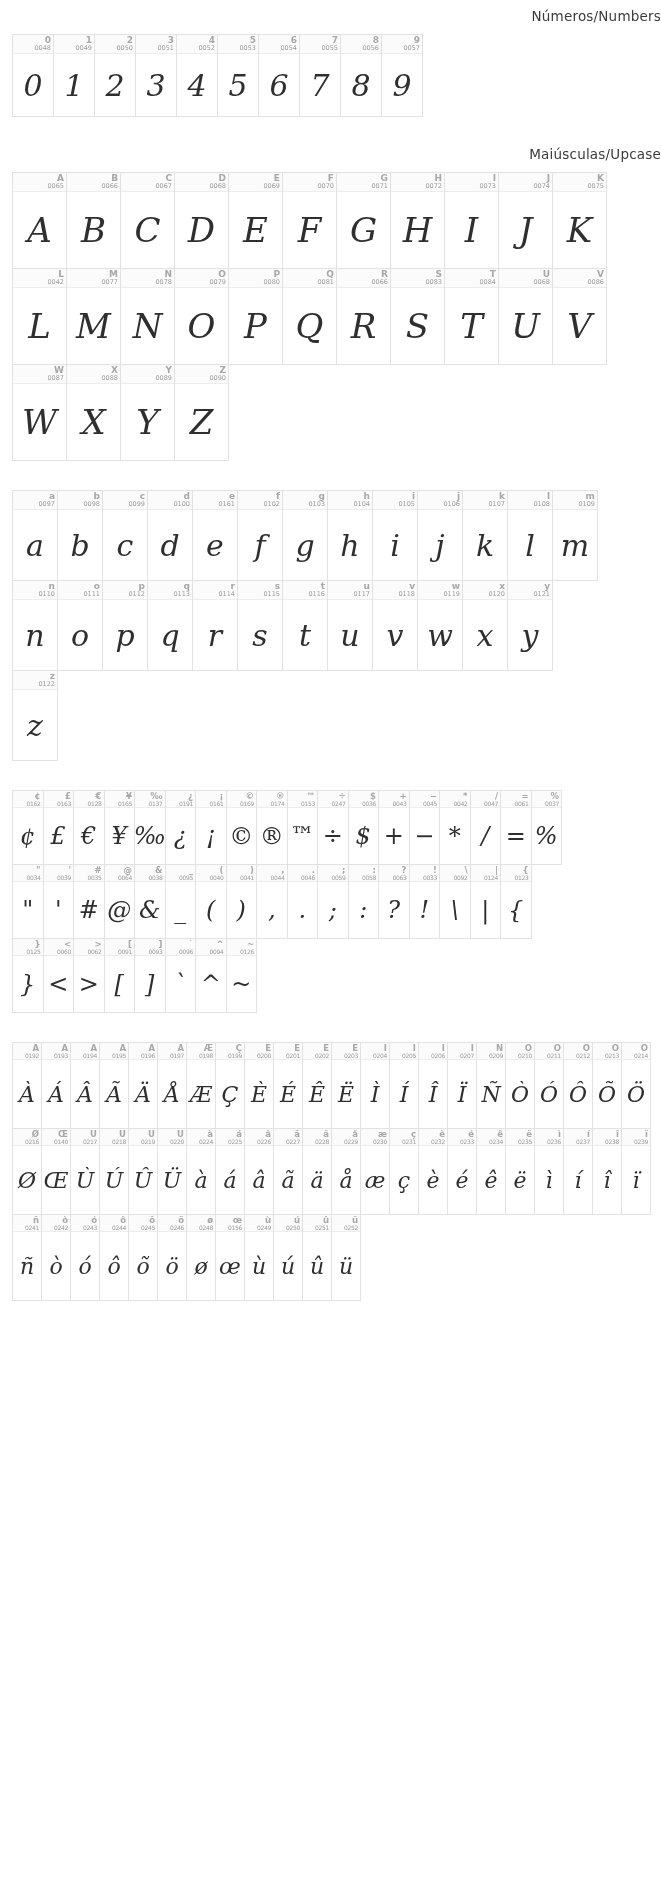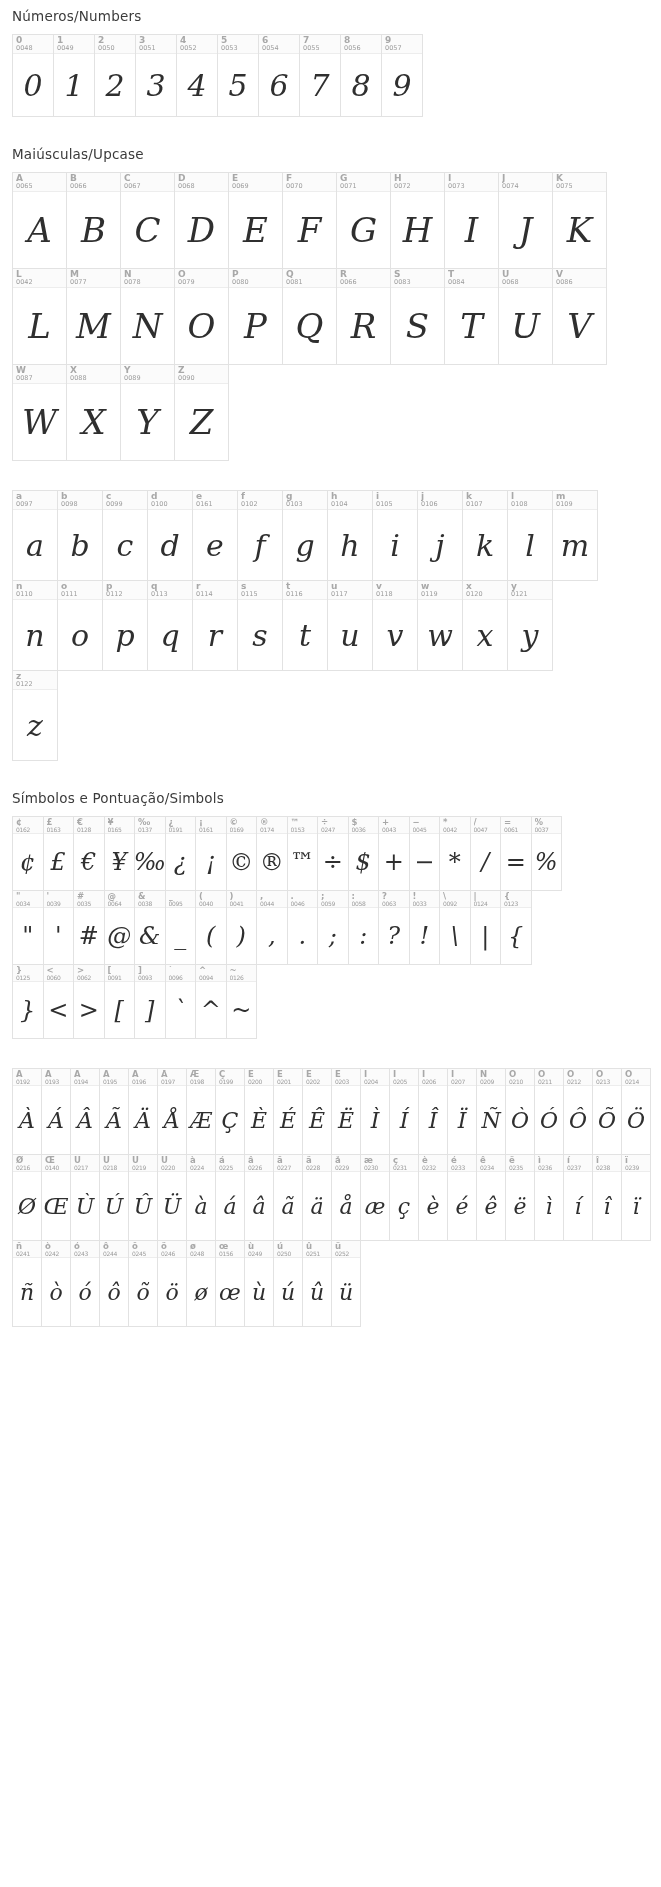--- a/index.html
+++ b/index.html
@@ -13,20 +13,21 @@
     color: #333333;
     -webkit-font-smoothing: antialiased;
   }
   .page {
     width: 661px;
     padding: 0 0 20px 0;
     box-sizing: border-box;
   }
   .section {
     margin: 0 0 30px 0;
+    text-align: right;
   }
   .section-title {
     font-size: 13.5px;
     color: #3b3b3b;
     padding: 0 0 10px 12px;
     font-family: "DejaVu Sans", sans-serif;
     letter-spacing: 0.2px;
   }
   .first .section-title {
     padding-top: 8px;
@@ -568,21 +569,20 @@
               <div class="meta">
                 <span class="char-label">z</span>
                 <span class="code-label">0122</span>
               </div>
               <div class="glyph">z</div>
             </div>
           </div>
         </div>
       </div>
       <div class="section">
-        <div class="section-title">Símbolos e Pontuação/Simbols</div>
         <div class="glyph-rows size-sym">
           <div class="row">
             <div class="cell">
               <div class="meta">
                 <span class="char-label">¢</span>
                 <span class="code-label">0162</span>
               </div>
               <div class="glyph">¢</div>
             </div>
             <div class="cell">

